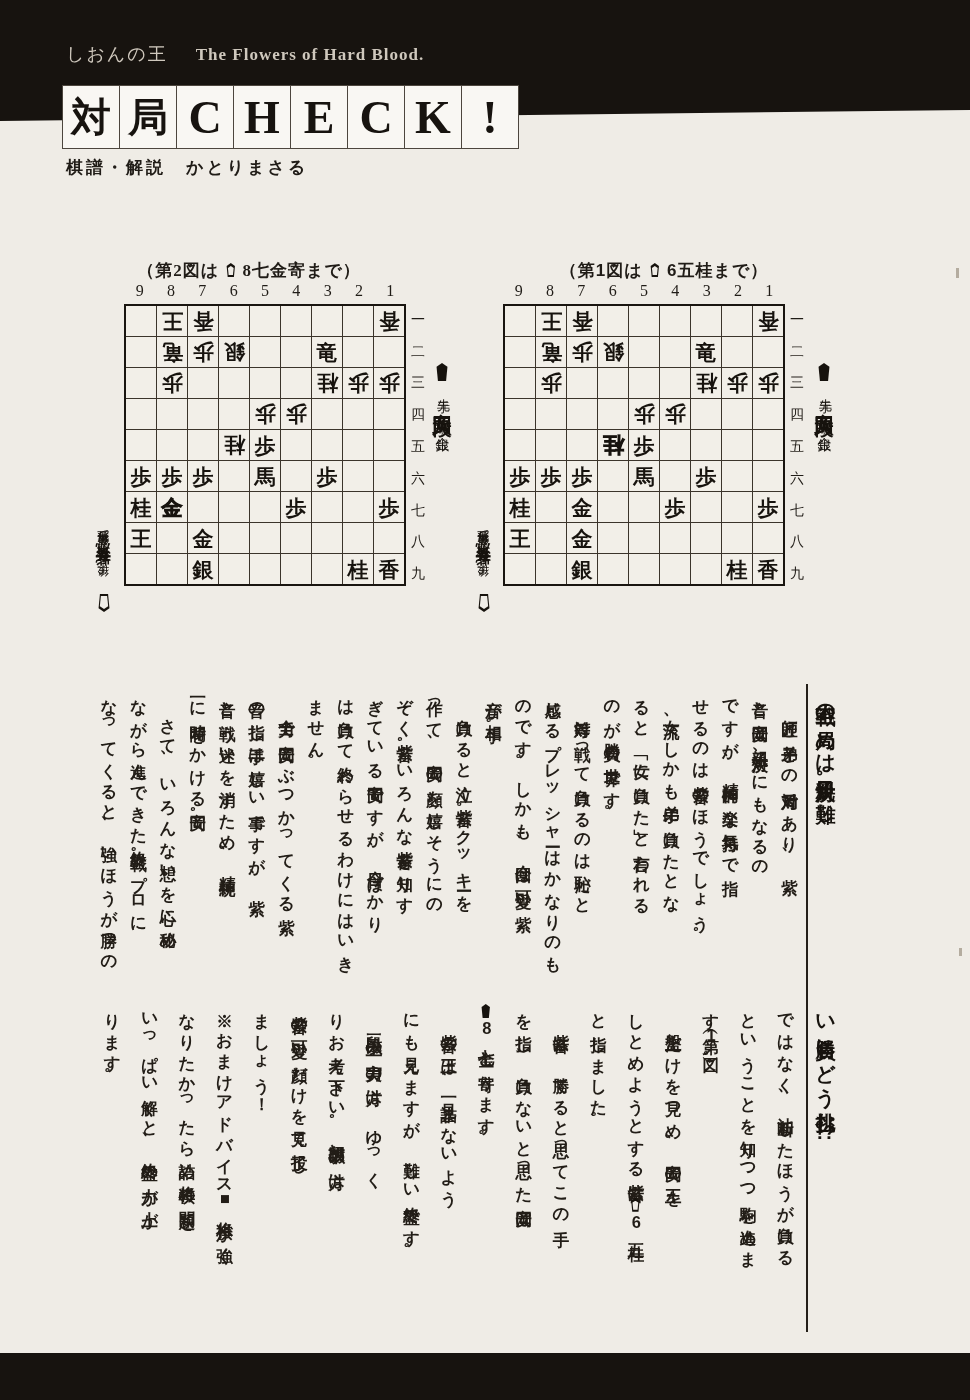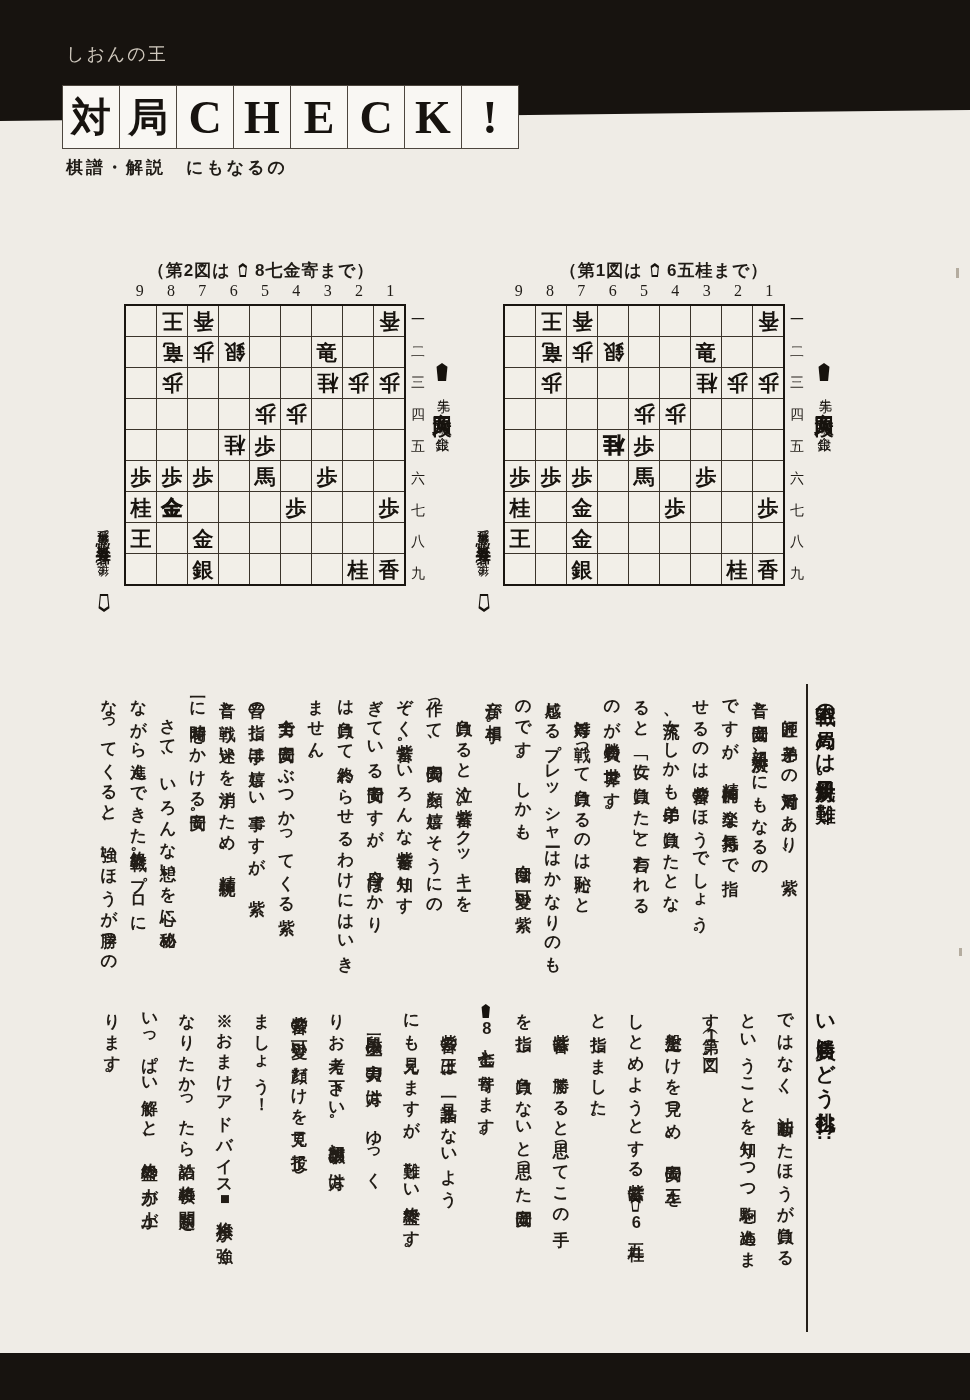--- a/index.html
+++ b/index.html
@@ -2,21 +2,21 @@
 <html><head>
 <meta charset="utf-8">
 <style>
   html,body{margin:0;padding:0;}
   body{position:relative;width:970px;height:1400px;background:#efece6;overflow:hidden;
        font-family:"Liberation Sans",sans-serif;color:#201c17;}
   
   .banner{position:absolute;left:0;top:0;width:970px;height:122px;background:#17130f;
           clip-path:polygon(0 0,100% 0,100% 110px,0 121px);}
   .series-line{position:absolute;left:66px;top:42px;display:flex;gap:28px;align-items:baseline;
-          font-family:"Liberation Serif","DejaVu Serif",serif;color:#cfc8bd;flex-direction:column;}
+          font-family:"Liberation Serif","DejaVu Serif",serif;color:#cfc8bd;}
   .series-jp{font-size:18px;letter-spacing:2px;}
   .series-en{font-size:17px;letter-spacing:1px;font-weight:600;}
   .titleboxes{position:absolute;left:62px;top:85px;display:flex;}
   .tbox{width:56px;height:62px;background:#f9f7f3;border:1px solid #4d463e;margin-left:-1px;
         display:flex;align-items:center;justify-content:center;
         font-family:"Liberation Serif","DejaVu Serif",serif;font-weight:700;color:#17130f;}
   .tbox:first-child{margin-left:0;}
   .tbox.jp{font-size:40px;}
   .tbox.lat{font-size:46px;}
   .credit{position:absolute;left:66px;top:156px;font-size:17px;font-weight:700;letter-spacing:3px;}
@@ -46,21 +46,21 @@
   .plabel .pname{font-size:19px;font-weight:700;letter-spacing:2px;margin:0 0 8px 0;}
   .plabel .htitle{font-size:11px;letter-spacing:1px;margin:0 0 10px 0;}
   .plabel .hand{font-size:14px;letter-spacing:2px;}
   .plabel.sente{top:362px;height:256px;}
   .plabel.gote{top:297px;height:316px;transform:rotate(180deg);}
   .plabel.gote .pname{font-size:15px;margin:0 0 6px 0;}
   .plabel.gote .rank{font-size:12px;margin:0 0 5px 0;}
   .plabel.gote .htitle{font-size:10px;margin:0 0 6px 0;}
   .plabel.gote .hand{font-size:12px;letter-spacing:1px;}
   
-  .b0 .caption{left:120px;} .b0 .colnums{left:124px;} .b0 .board{left:124px;}
+  .b0 .caption{left:108px;font-family:Liberation Serif, serif;} .b0 .colnums{left:124px;} .b0 .board{left:124px;}
   .b0 .rownums{left:408px;} .b0 .plabel.sente{left:428px;} .b0 .plabel.gote{left:88px;}
   .b1 .caption{left:523px;} .b1 .colnums{left:503px;} .b1 .board{left:503px;}
   .b1 .rownums{left:787px;} .b1 .plabel.sente{left:810px;} .b1 .plabel.gote{left:468px;}
   
   .vrule{position:absolute;left:806px;top:684px;width:2px;height:648px;background:#241f19;}
   .headline{position:absolute;left:813px;writing-mode:vertical-rl;text-orientation:mixed;
             font-size:20px;font-weight:800;letter-spacing:1px;color:#17130e;white-space:nowrap;}
   .headline.top{top:688px;height:298px;}
   .headline.bot{top:1000px;height:240px;}
   .vtext{position:absolute;left:92px;width:712px;writing-mode:vertical-rl;text-orientation:mixed;
@@ -84,21 +84,21 @@
 <div class="titleboxes">
     <div class="tbox jp">対</div>
     <div class="tbox jp">局</div>
     <div class="tbox lat">C</div>
     <div class="tbox lat">H</div>
     <div class="tbox lat">E</div>
     <div class="tbox lat">C</div>
     <div class="tbox lat">K</div>
     <div class="tbox lat">!</div>
   </div>
-<div class="credit">棋譜・解説　にもなるの</div>
+<div class="credit">棋譜・解説　かとりまさる</div>
 
 <div class="b0">
   <div class="caption">（第<span class="tcy">2</span>図は <span class="pent outline"></span> <span class="tcy">8</span>七金寄まで）</div>
   <div class="colnums">
       <div>9</div>
       <div>8</div>
       <div>7</div>
       <div>6</div>
       <div>5</div>
       <div>4</div>

